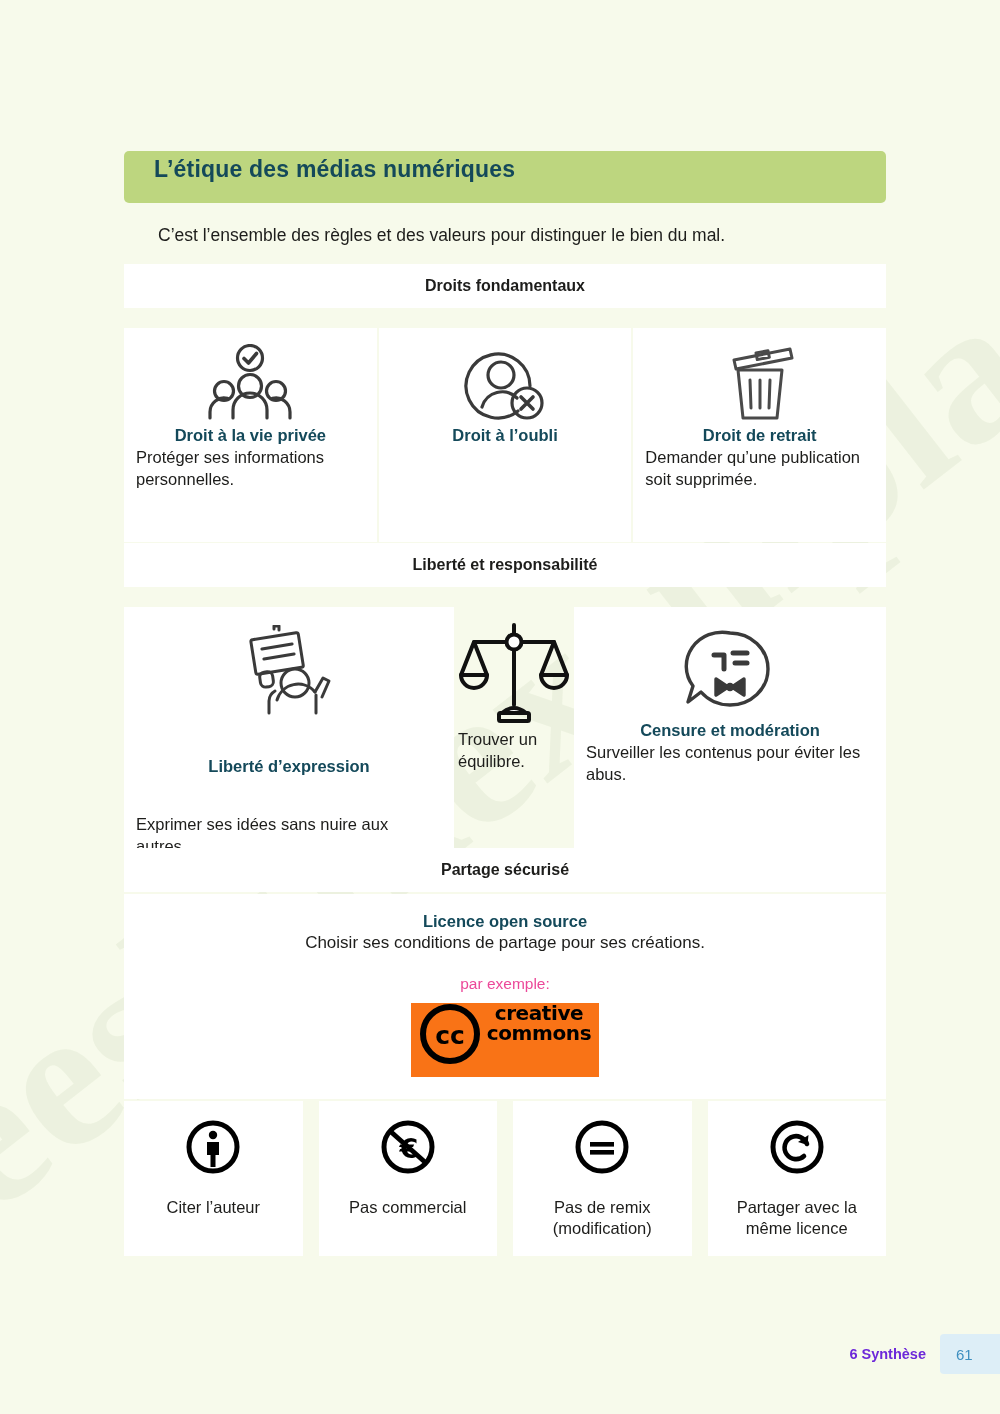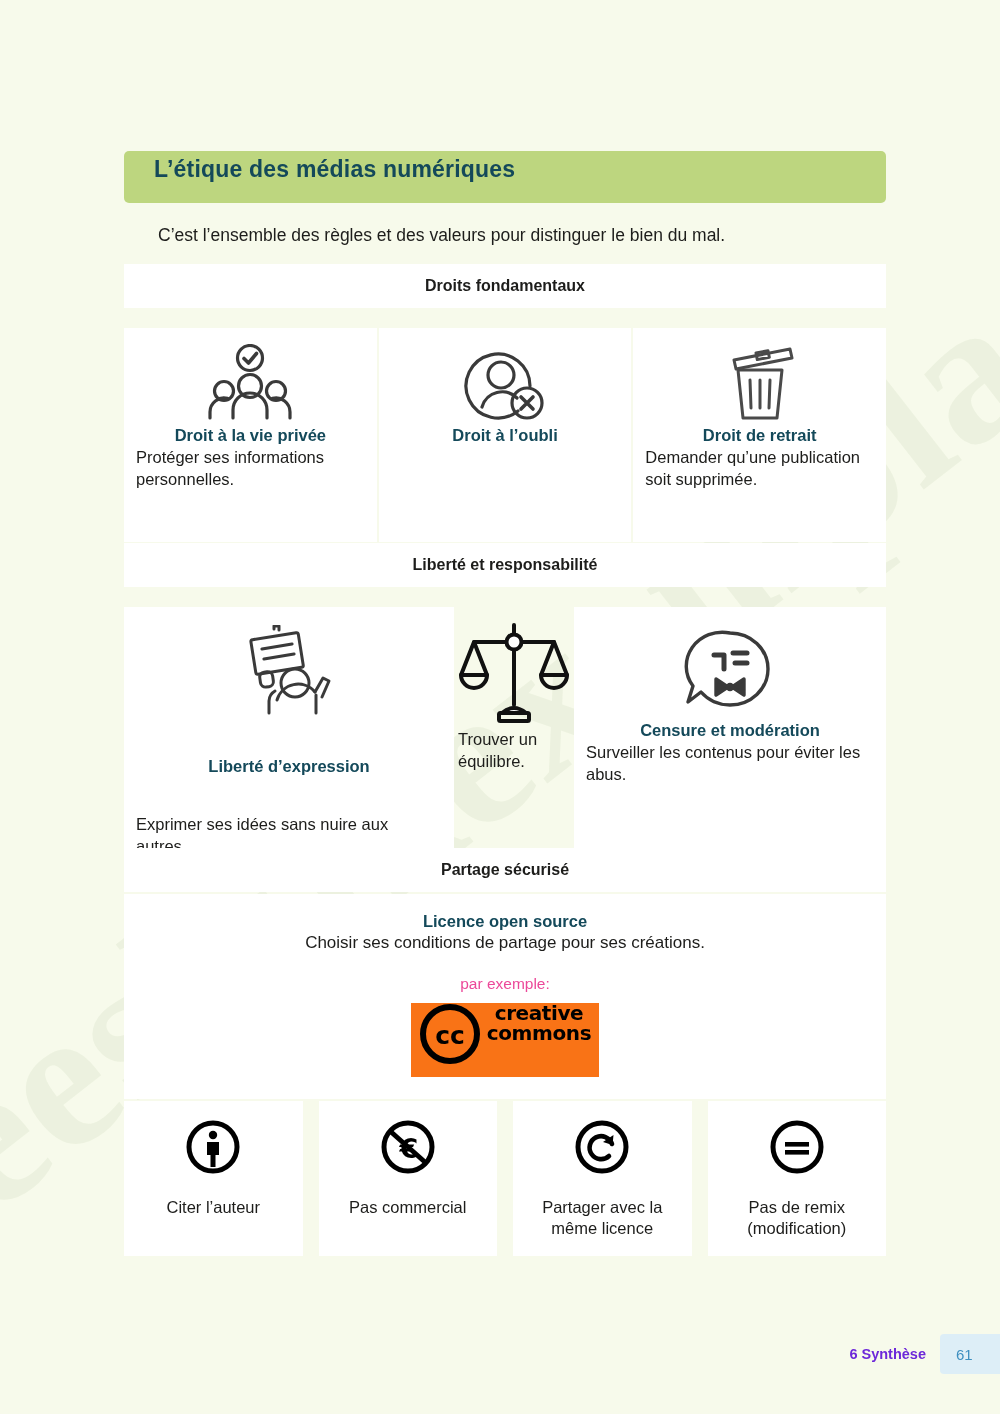--- a/index.html
+++ b/index.html
@@ -408,36 +408,36 @@
             <line x1="10" y1="12" x2="46" y2="44" stroke="#000" stroke-width="5"></line>
           </svg>
         </div>
         <div class="license-label">Pas commercial</div>
       </div>
 
       <div class="license-cell">
         <div class="lic-icon">
           <svg width="56" height="56" viewBox="0 0 56 56">
             <circle cx="28" cy="28" r="24" fill="none" stroke="#000" stroke-width="5"></circle>
-            <path d="M38 25 a11.5 11.5 0 1 0 -3 12" fill="none" stroke="#000" stroke-width="4.6" stroke-linecap="round"></path>
-            <path d="M39.5 16 l-1 10 l-9.5 -3 z" fill="#000"></path>
-          </svg>
-        </div>
-        <div class="license-label">Partager avec la même licence</div>
+            <rect x="16" y="23" width="24" height="4.6" fill="#000"></rect>
+            <rect x="16" y="31" width="24" height="4.6" fill="#000"></rect>
+          </svg>
+        </div>
+        <div class="license-label">Pas de remix (modification)</div>
       </div>
 
       <div class="license-cell">
         <div class="lic-icon">
           <svg width="56" height="56" viewBox="0 0 56 56">
             <circle cx="28" cy="28" r="24" fill="none" stroke="#000" stroke-width="5"></circle>
-            <rect x="16" y="23" width="24" height="4.6" fill="#000"></rect>
-            <rect x="16" y="31" width="24" height="4.6" fill="#000"></rect>
-          </svg>
-        </div>
-        <div class="license-label">Pas de remix (modification)</div>
+            <path d="M38 25 a11.5 11.5 0 1 0 -3 12" fill="none" stroke="#000" stroke-width="4.6" stroke-linecap="round"></path>
+            <path d="M39.5 16 l-1 10 l-9.5 -3 z" fill="#000"></path>
+          </svg>
+        </div>
+        <div class="license-label">Partager avec la même licence</div>
       </div>
 
     </div>
   </div>
 
   <div class="footer">
     <div class="footer-label">6  Synthèse</div>
     <div class="page-num">61</div>
   </div>
 

